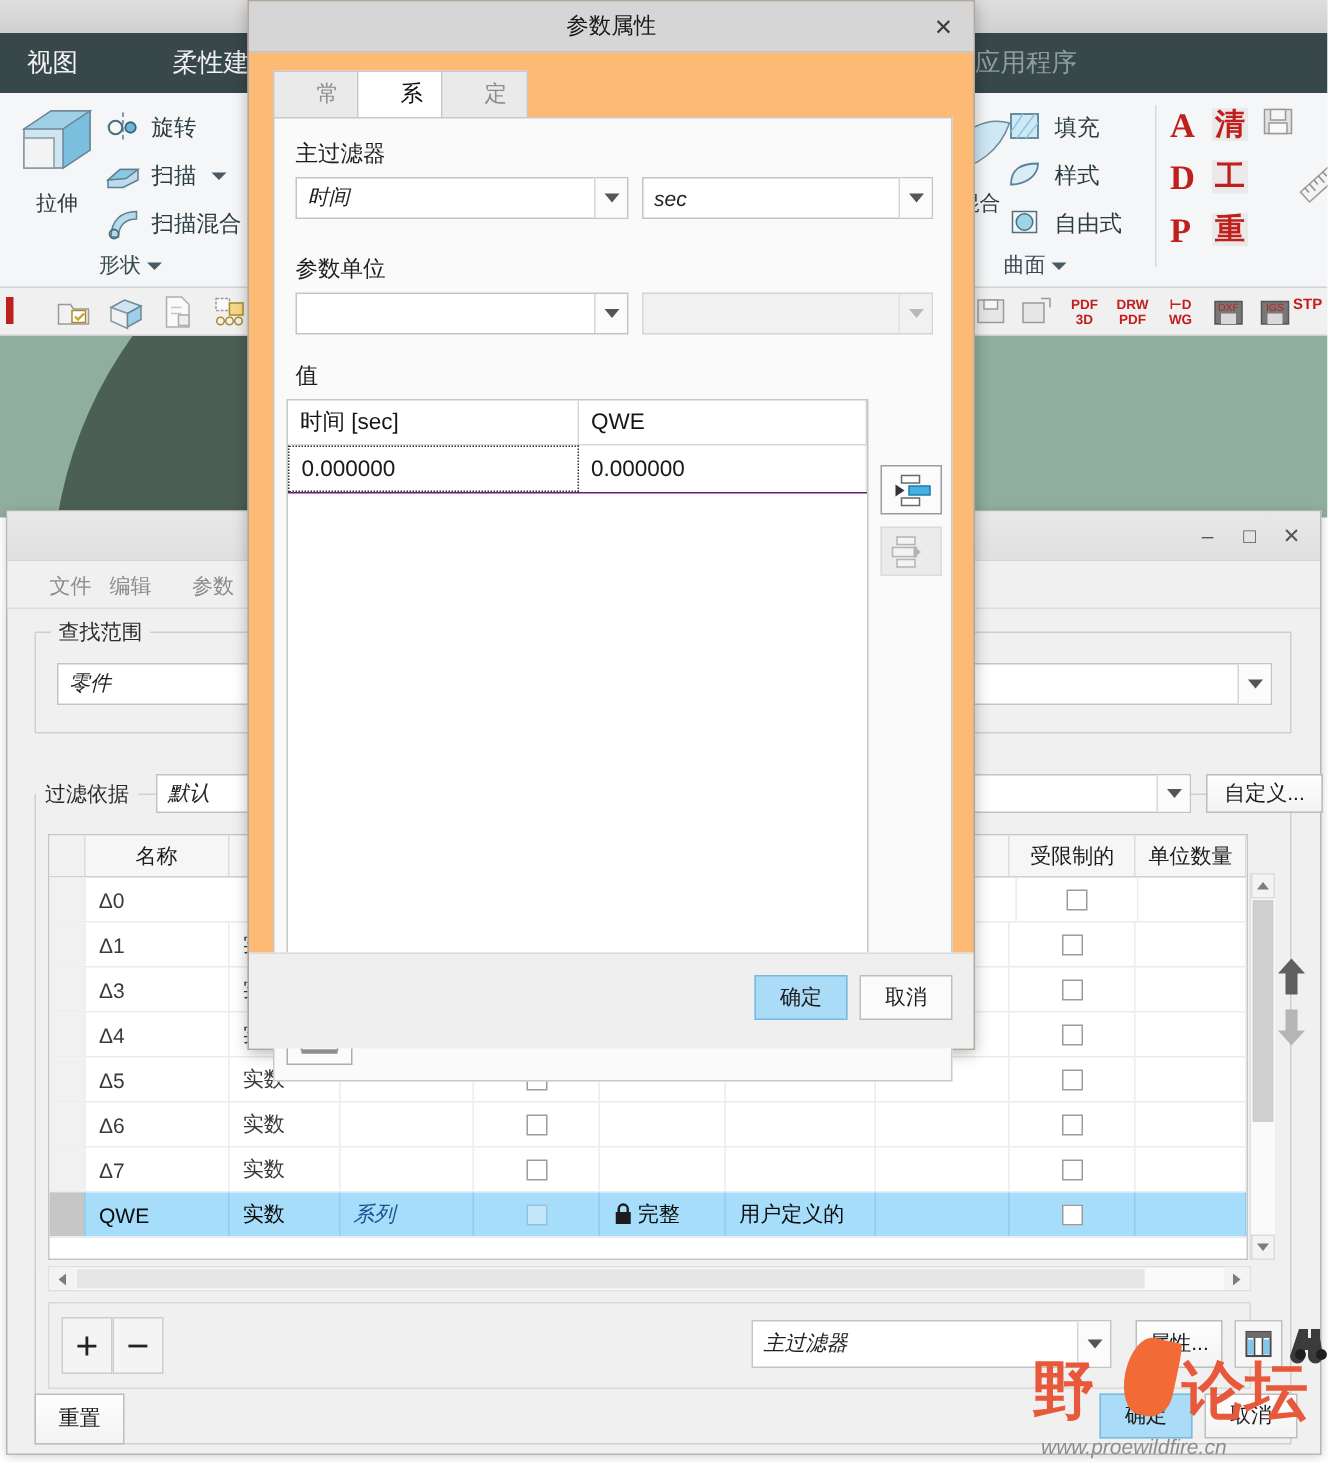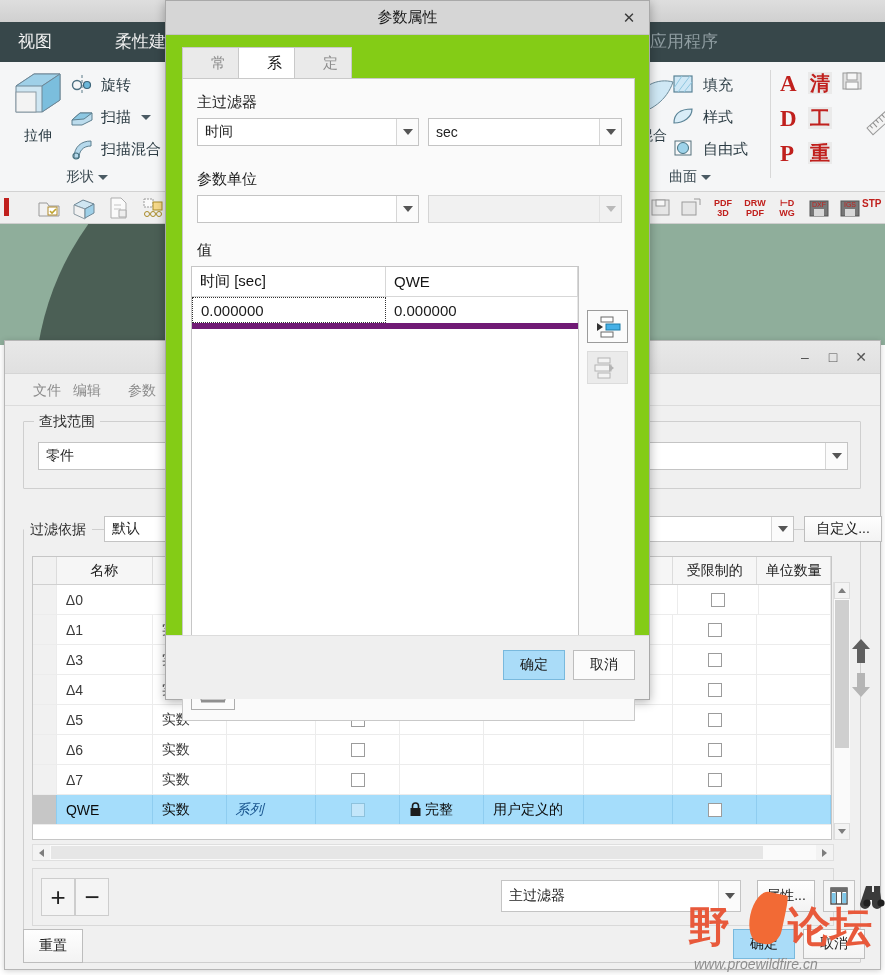--- a/index.html
+++ b/index.html
@@ -122,21 +122,21 @@
   }
   .fieldset {
     position: absolute; border: 1px solid #cfcfcf; border-radius: 1px;
   }
   .fieldset > legend {
     position: absolute; left: 10px; top: -9px; background: #f0f0f0;
     padding: 0 5px; font-size: 14px; color: #2c2c2c;
   }
   .combo {
     position: absolute; background: #fff; border: 1px solid #c4c4c4;
-    display: flex; align-items: center; font-size: 14px; color: #222;
+    display: flex; align-items: center; font-size: 14px; color: #222; font-style: italic;
   }
   .combo .txt { flex: 1; padding: 0 7px; overflow: hidden; white-space: nowrap; }
   .combo .arrowbox {
     width: 22px; align-self: stretch; display: flex;
     align-items: center; justify-content: center;
     border-left: 1px solid #d6d6d6; background: #fbfbfb;
   }
   .tri-down {
     width: 0; height: 0;
     border-left: 5px solid transparent; border-right: 5px solid transparent;
@@ -219,21 +219,21 @@
   .plusminus {
     position: absolute; width: 34px; height: 38px;
     display: flex; align-items: center; justify-content: center;
     background: #f4f4f4; border: 1px solid #cdcdcd;
     font-size: 26px; color: #222; line-height: 1;
   }
 
   
   #prop-dlg {
     position: absolute; left: 165px; top: 0; width: 485px; height: 700px;
-    background: #84cc16; border: 1px solid #a9a9a9;
+    background: #fdba74; border: 1px solid #a9a9a9;
     box-shadow: 0 2px 10px rgba(0,0,0,.3);
   }
   .dlg-title {
     position: absolute; left: 0; top: 0; right: 0; height: 34px;
     background: #d6d6d6; border-bottom: 1px solid #c4c4c4;
     display: flex; align-items: center; justify-content: center;
     font-size: 15px; color: #1a1a1a;
   }
   .dlg-close {
     position: absolute; right: 8px; top: 6px; width: 24px; height: 22px;
@@ -257,21 +257,21 @@
   .flabel { position: absolute; font-size: 15px; color: #1d1d1d; }
 
   .vtable {
     position: absolute; background: #fff; border: 1px solid #c6c6c6; text-align: right;
   }
   .vtable .vhdr { display: flex; height: 30px; border-bottom: 1px solid #d7d7d7; }
   .vtable .vhdr .vc {
     display: flex; align-items: center; padding: 0 8px;
     font-size: 15px; color: #151515; border-right: 1px solid #d7d7d7; height: 100%;
   }
-  .vtable .vrow { display: flex; height: 32px; border-bottom: 6px solid #701a75; }
+  .vtable .vrow { display: flex; height: 32px; border-bottom: 1px solid #701a75; }
   .vtable .vrow .vc {
     display: flex; align-items: center; padding: 0 8px;
     font-size: 15px; color: #1a1a1a; border-right: 1px solid #e6e6e6; height: 100%;
   }
   .vtable .vrow .vc.editing { border: 1px dotted #333; }
 
   .sidebtn {
     position: absolute; width: 41px; height: 33px;
     display: flex; align-items: center; justify-content: center;
   }

